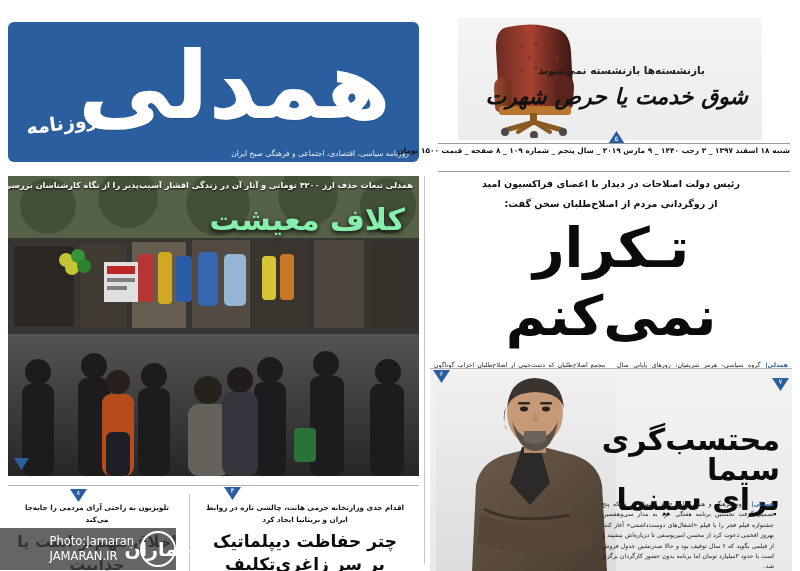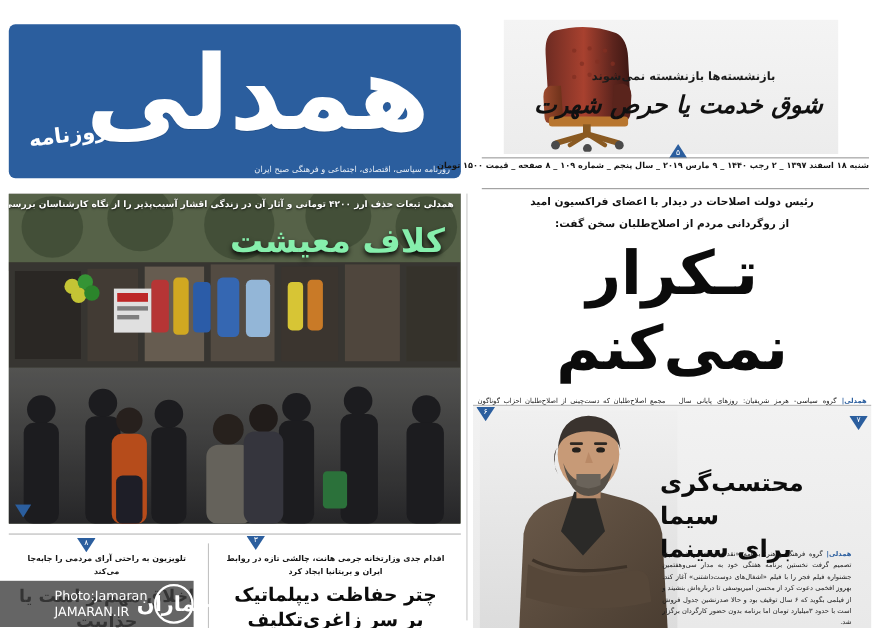--- a/index.html
+++ b/index.html
@@ -123,21 +123,21 @@
     border-top: 1px solid #b5b5b5; overflow: hidden;
     background: linear-gradient(180deg,#f2f2f2,#e9e9e9);
   }
   .cinema-kicker {
     position: absolute; right: 12px; top: 22px; width: 180px;
     text-align: center; font-size: 8.4px; font-weight: bold; color: #151515;
     line-height: 14px;
   }
   .cinema-title {
     position: absolute; right: 12px; top: 56px; width: 180px;
-    text-align: left; font-size: 22px; font-weight: bold; color: #0c0c0c;
+    text-align: right; font-size: 30px; font-weight: bold; color: #0c0c0c;
     line-height: 30px; letter-spacing: -.6px;
   }
   .cinema-body {
     position: absolute; right: 18px; top: 130px; width: 172px;
     font-size: 6.1px; line-height: 10.4px; color: #1a1a1a; text-align: justify;
   }
   .portrait { position: absolute; left: 6px; top: 4px; width: 180px; height: 199px; }
 
   
   .bottom-strip {

